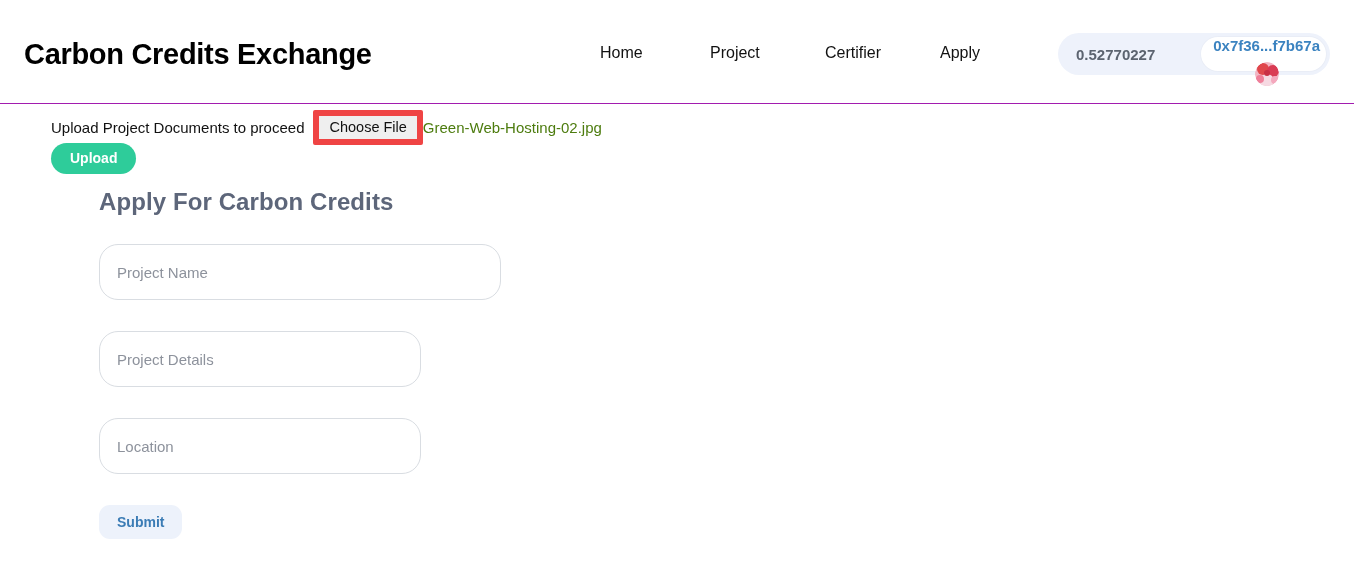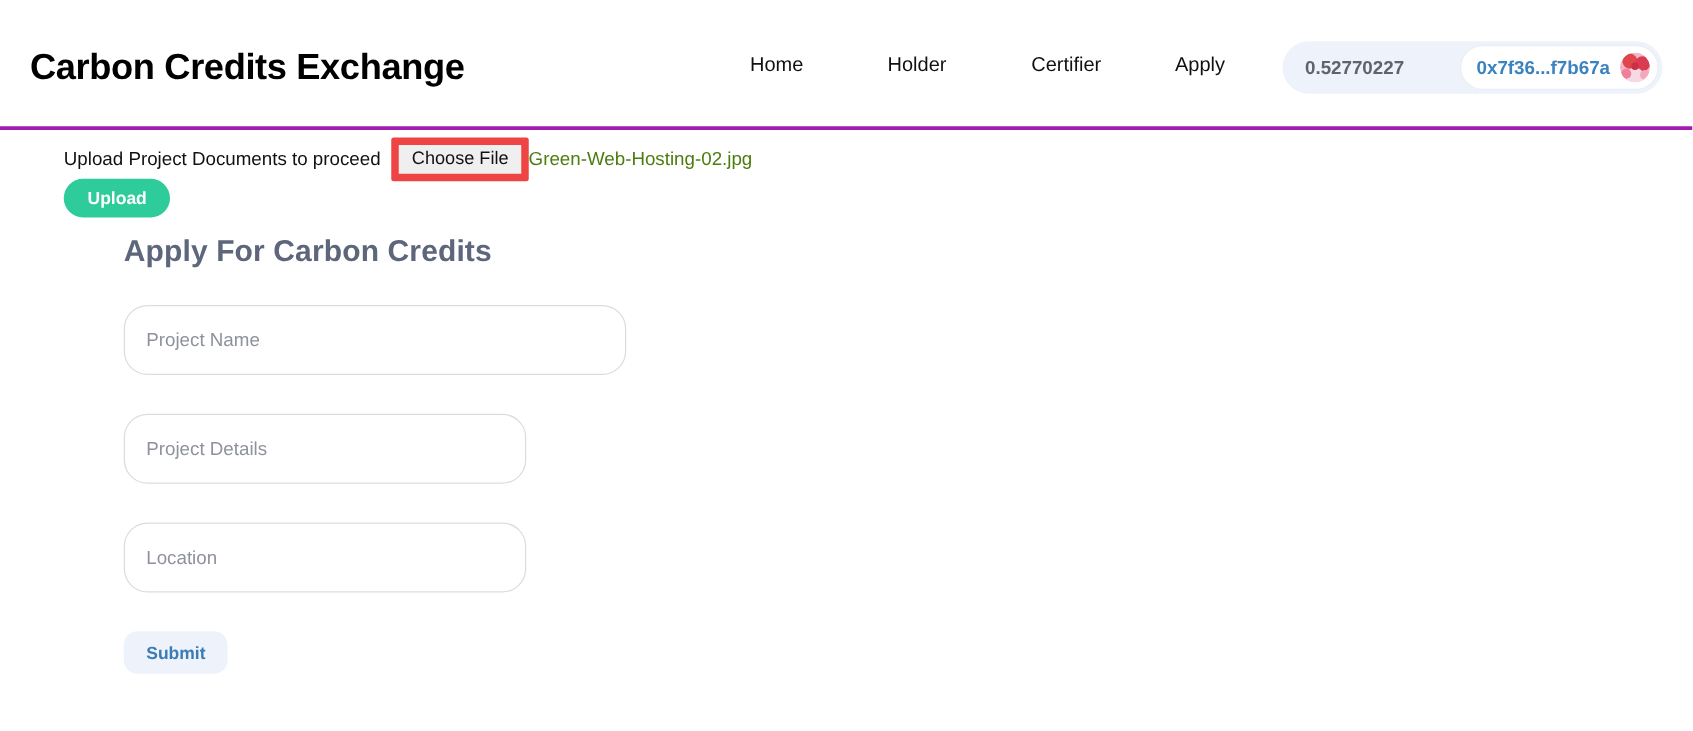--- a/index.html
+++ b/index.html
@@ -12,21 +12,21 @@
     background: #ffffff;
     font-family: "Liberation Sans", sans-serif;
     overflow: hidden;
   }
 
   
   .header {
     position: relative;
     height: 104px;
     background: #ffffff;
-    border-bottom: 3px solid #a21caf;
+    border-bottom: 1px solid #a21caf;
     display: flex;
     align-items: center;
   }
   .brand {
     position: absolute;
     left: 24px;
     top: 38px;
     font-size: 29px;
     font-weight: bold;
     color: #000000;
@@ -74,20 +74,21 @@
   }
   .wallet-addr-pill {
     display: flex;
     align-items: center;
     gap: 8px;
     background: #ffffff;
     border-radius: 20px;
     height: 34px;
     padding: 0 6px 0 12px;
     box-shadow: 0 0 0 1px rgba(0,0,0,0.02);
+    flex-direction: column;
   }
   .wallet-addr {
     font-size: 15px;
     font-weight: bold;
     color: #3b83c0;
     white-space: nowrap;
   }
   .avatar {
     width: 24px;
     height: 24px;
@@ -186,21 +187,21 @@
 </style>
 </head>
 <body>
 
 <div class="header">
 
   <div class="brand">Carbon Credits Exchange</div>
 
   <nav class="nav">
     <a href="#" class="nav-link home">Home</a>
-    <a href="#" class="nav-link holder">Holder</a>
+    <a href="#" class="nav-link holder">Project</a>
     <a href="#" class="nav-link certifier">Certifier</a>
     <a href="#" class="nav-link apply">Apply</a>
   </nav>
 
   <div class="wallet">
     <span class="wallet-balance">0.52770227</span>
     <span class="wallet-addr-pill">
       <span class="wallet-addr">0x7f36...f7b67a</span>
       <span class="avatar">
         <svg width="24" height="24" viewBox="0 0 24 24" aria-hidden="true">

